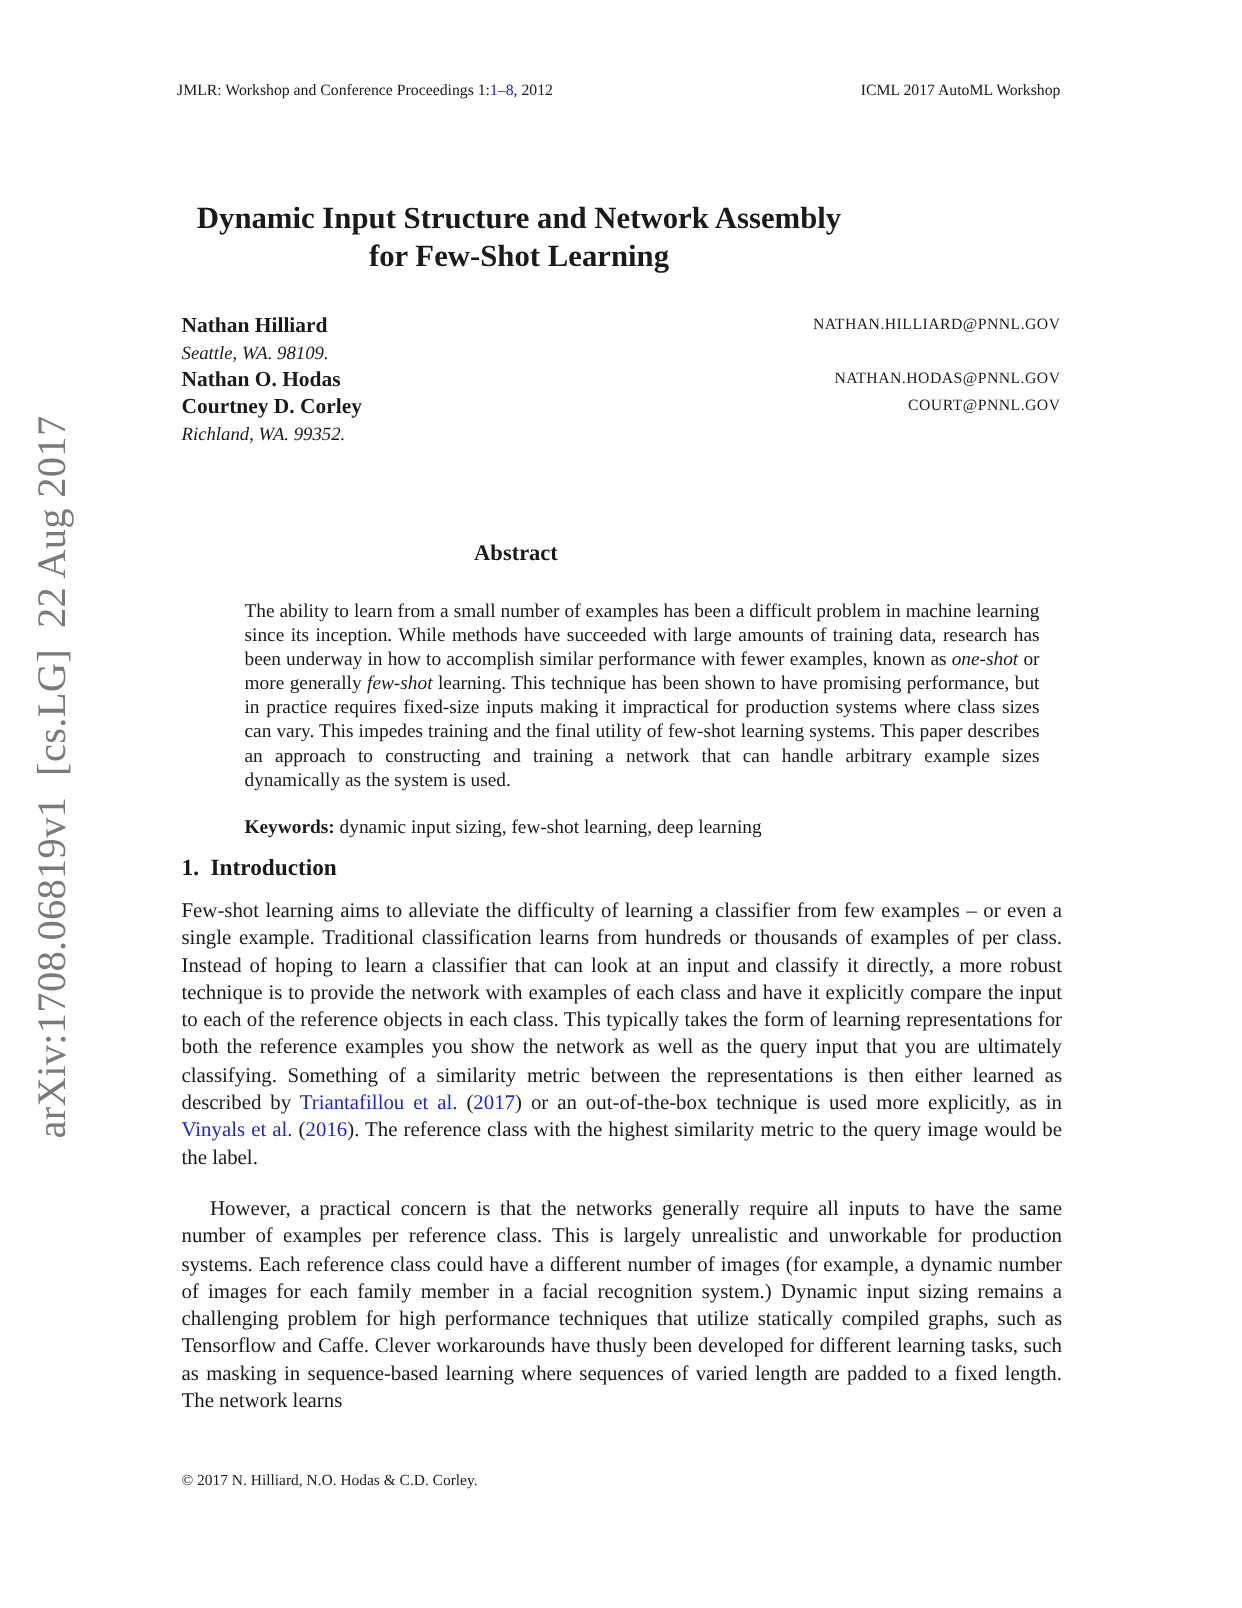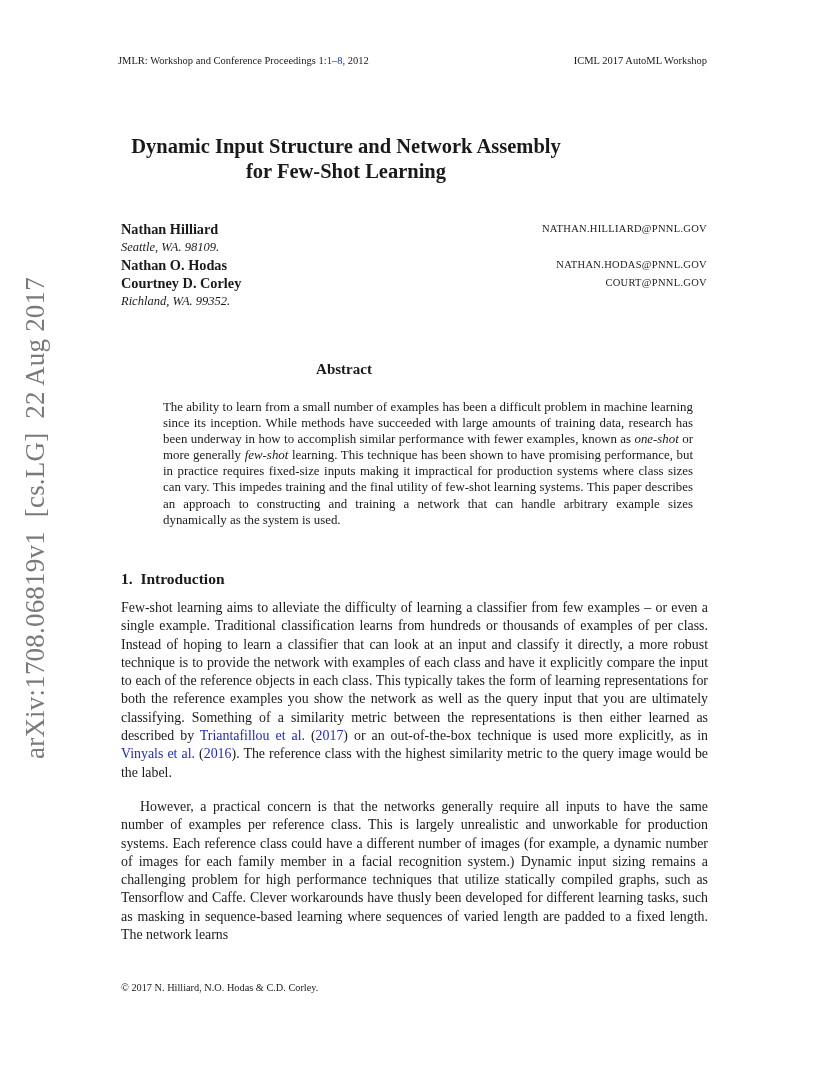--- a/index.html
+++ b/index.html
@@ -4,21 +4,21 @@
 <style>
   html, body { margin:0; padding:0; background:#ffffff; }
   body { width:828px; height:1072px; position:relative; overflow:hidden;
          font-family:"Liberation Serif","DejaVu Serif",serif; color:#1a1a1a; }
   .abs { position:absolute; }
   .runhead { top:55px; font-size:10.5px; }
   .runhead.left { left:118px; }
   .runhead.right { right:121px; }
   .link { color:#1f2bbd; }
   .title { left:0; width:692px; top:134px; text-align:center; font-weight:bold; font-size:20.5px; line-height:25px; }
-  .authors { left:121px; width:586px; top:220px; font-size:14px; }
+  .authors { left:121px; width:586px; top:208px; font-size:14px; }
   .arow { position:relative; height:18px; line-height:18px; }
   .aname { font-weight:bold; font-size:14.3px; }
   .aemail { position:absolute; right:0; top:0; font-size:10.5px; letter-spacing:0.3px; }
   .aaddr { font-style:italic; font-size:12.5px; }
   .sidebar { left:10px; top:290px; width:50px; height:455px; }
   .sidebar span { position:absolute; left:50%; top:50%; transform:translate(-50%,-50%) rotate(-90deg);
                   white-space:nowrap; font-size:27px; color:#7a7a7a; letter-spacing:0.2px; }
   .abstract-h { left:0; width:688px; top:361px; text-align:center; font-weight:bold; font-size:15px; }
   .abstract { left:148px; width:560px; top:384px; font-size:12.9px; line-height:16.1px; text-align:justify; }
   .abstract p { margin:15px; }
@@ -57,20 +57,21 @@
   <div class="arow aaddr">Richland, WA. 99352.</div>
 </div>
 
 <div class="abs sidebar">
   <span style="white-space:pre;">arXiv:1708.06819v1  [cs.LG]  22 Aug 2017</span>
 </div>
 
 <div class="abs abstract-h">Abstract</div>
 <div class="abs abstract">
   <p><span>The ability to learn from a small number of examples has been a difficult problem in machine learning since its inception. While methods have succeeded with large amounts of training data, research has been underway in how to accomplish similar performance with fewer examples, known as </span><em>one-shot</em><span> or more generally </span><em>few-shot</em><span> learning. This technique has been shown to have promising performance, but in practice requires fixed-size inputs making it impractical for production systems where class sizes can vary.  This impedes training and the final utility of few-shot learning systems.  This paper describes an approach to constructing and training a network that can handle arbitrary example sizes dynamically as the system is used.</span></p>
+  <p class="kw" style="text-align:left;"><b>Keywords:</b><span> dynamic input sizing, few-shot learning, deep learning</span></p>
 </div>
 
 <div class="abs sec-h" style="white-space:pre;">1.  Introduction</div>
 
 <div class="abs body">
   <p><span>Few-shot learning aims to alleviate the difficulty of learning a classifier from few examples – or even a single example. Traditional classification learns from hundreds or thousands of examples of per class. Instead of hoping to learn a classifier that can look at an input and classify it directly, a more robust technique is to provide the network with examples of each class and have it explicitly compare the input to each of the reference objects in each class. This typically takes the form of learning representations for both the reference examples you show the network as well as the query input that you are ultimately classifying. Something of a similarity metric between the representations is then either learned as described by </span><a class="link">Triantafillou et al.</a> (<a class="link">2017</a>)<span> or an out-of-the-box technique is used more explicitly, as in </span><a class="link">Vinyals et al.</a> (<a class="link">2016</a>)<span>.  The reference class with the highest similarity metric to the query image would be the label.</span></p>
   <p class="indent">However, a practical concern is that the networks generally require all inputs to have the same number of examples per reference class. This is largely unrealistic and unworkable for production systems. Each reference class could have a different number of images (for example, a dynamic number of images for each family member in a facial recognition system.) Dynamic input sizing remains a challenging problem for high performance techniques that utilize statically compiled graphs, such as Tensorflow and Caffe. Clever workarounds have thusly been developed for different learning tasks, such as masking in sequence-based learning where sequences of varied length are padded to a fixed length. The network learns</p>
 </div>
 
 <div class="abs footer">© 2017 N. Hilliard, N.O. Hodas &amp; C.D. Corley.</div>

